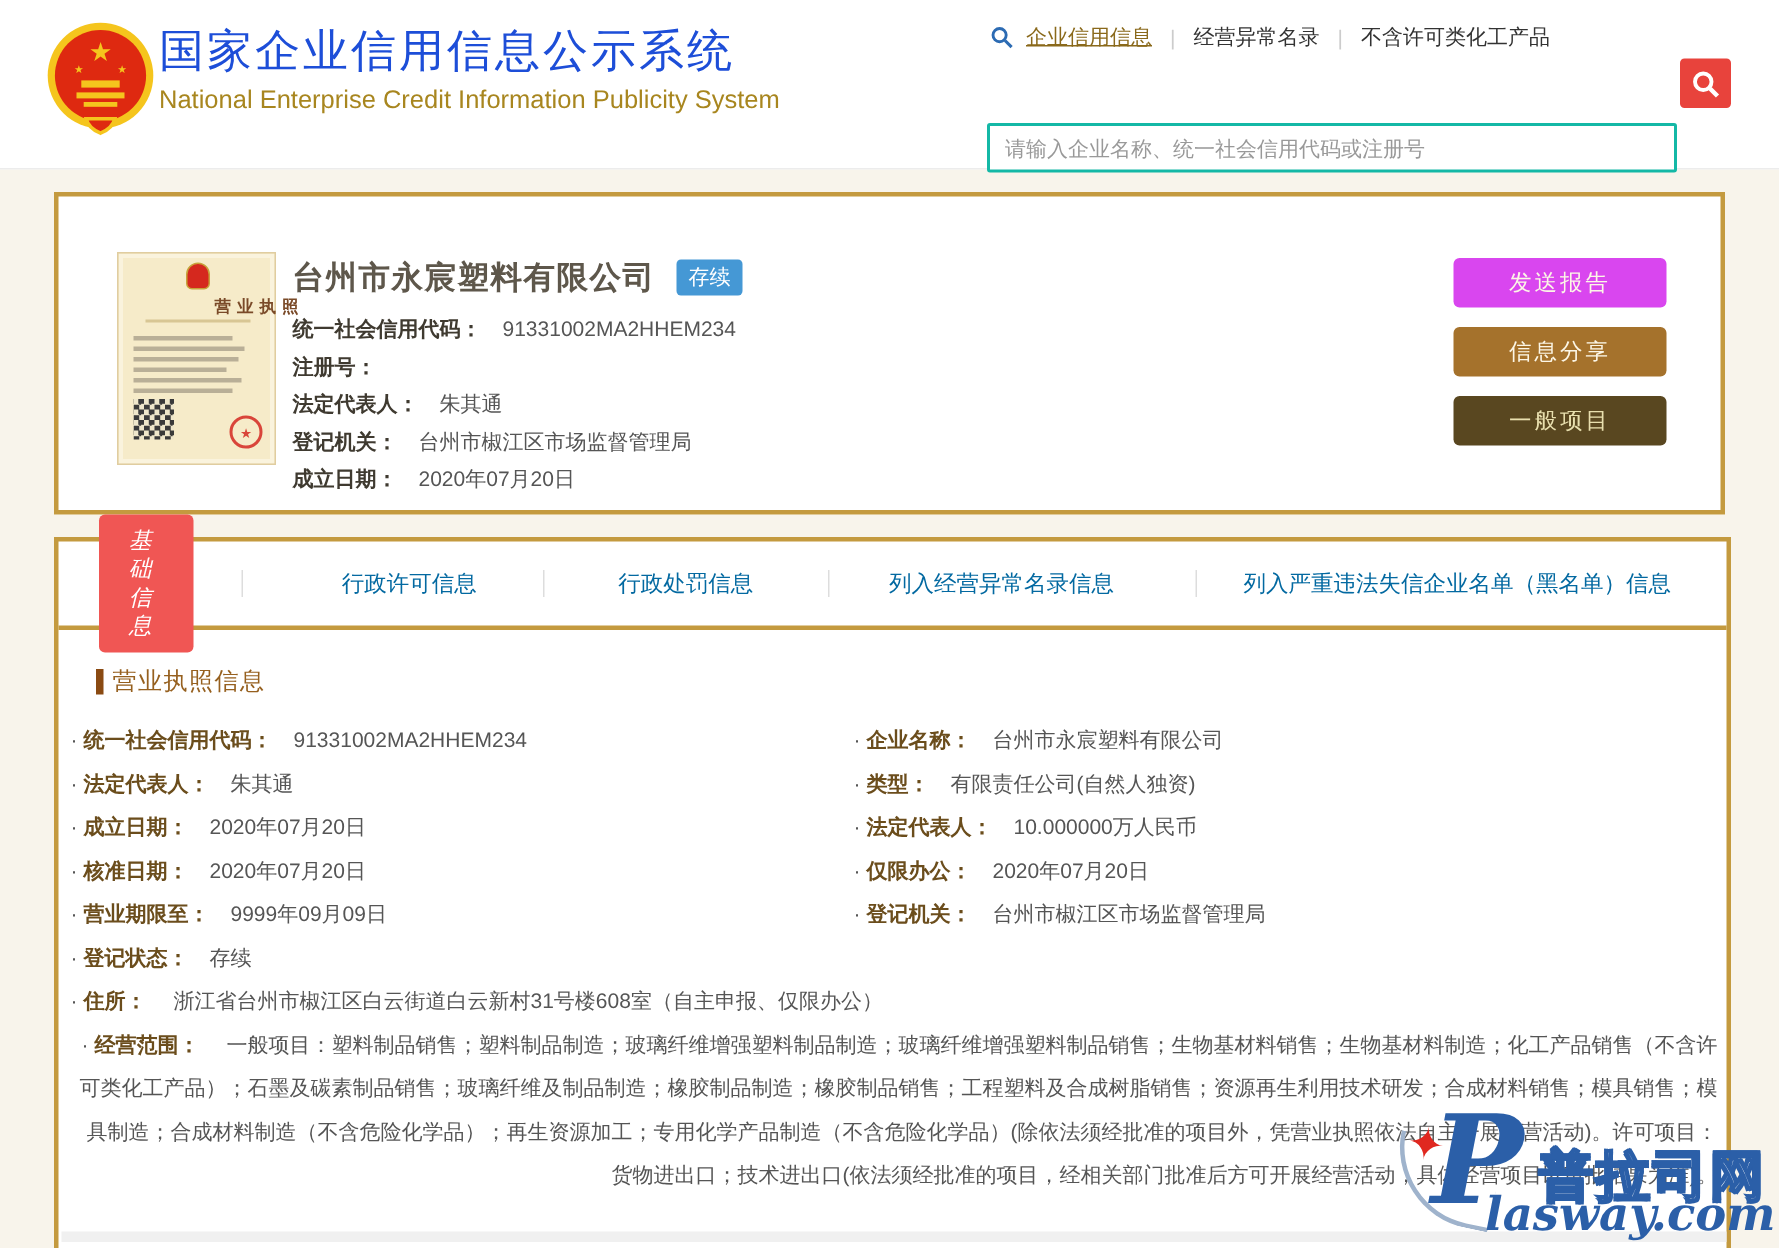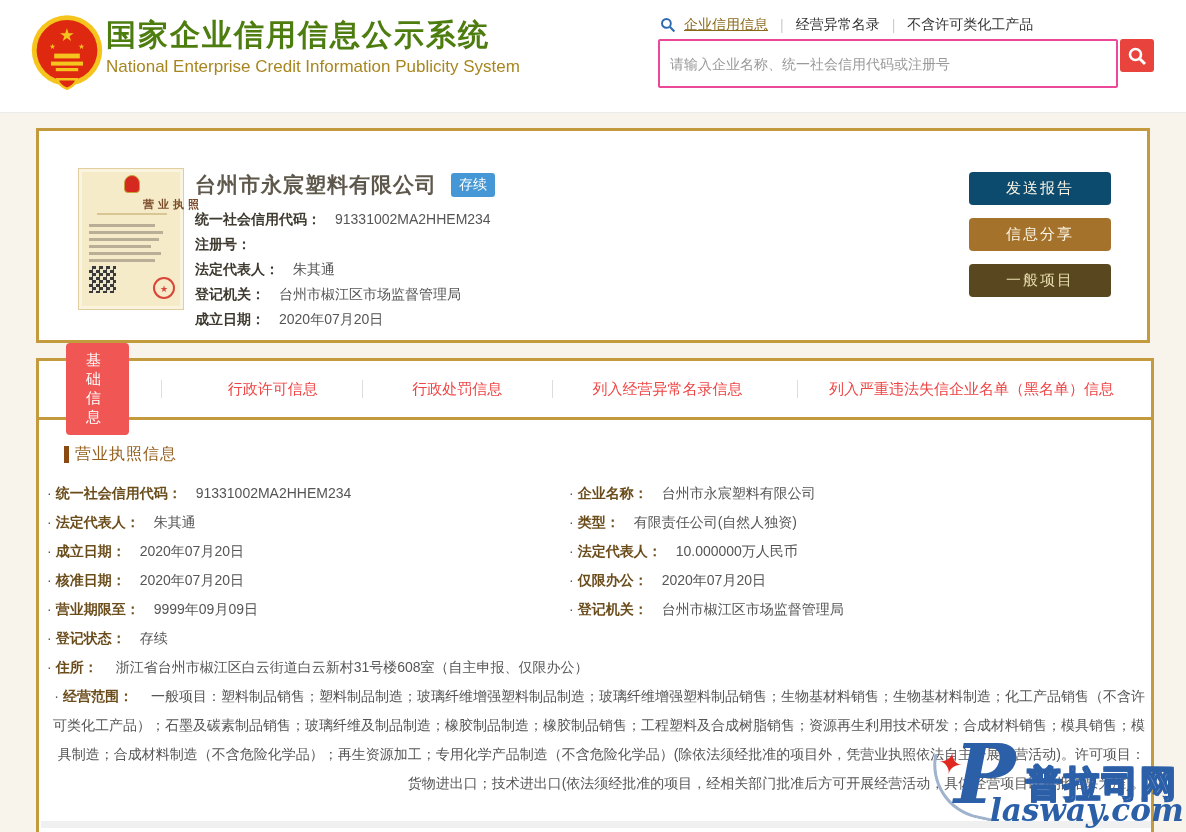--- a/index.html
+++ b/index.html
@@ -7,32 +7,33 @@
   body {
     position:relative; overflow:hidden;
     background:#f8f4eb;
     font-family:"Liberation Sans","DejaVu Sans",sans-serif;
     color:#333;
   }
   
   .header { position:absolute; top:0; left:0; width:1186px; height:113px; background:#fff; border-bottom:1px solid #ececec; }
   .emblem { position:absolute; left:27px; top:12px; width:80px; height:88px; }
   .brand { position:absolute; left:106px; top:15px; }
-  .brand-title { font-size:30px; font-weight:bold; color:#4d7c0f; letter-spacing:2px; line-height:40px; }
+  .brand-title { font-size:30px; font-weight:normal; color:#1d4ed8; letter-spacing:2px; line-height:40px; }
   .brand-sub { font-size:17px; color:#a8861f; margin-top:2px; }
   .topnav { position:absolute; left:660px; top:16px; display:flex; align-items:center; font-size:14px; }
   .topnav .sep { color:#ccc; margin:0 12px; }
   .topnav a { text-decoration:none; color:#333; cursor:pointer; }
   .topnav a.active { color:#8a691b; text-decoration:underline; }
   .mag-blue { margin-right:8px; display:inline-block; }
   .searchrow { position:absolute; left:658px; top:39px; display:flex; }
   .searchrow input {
-    width:460px; height:49px; border:2px solid #ec4899; border-radius:2px;
+    width:460px; height:33px; border:2px solid #14b8a6; border-radius:2px;
     font-size:14px; padding:0 10px; color:#333; outline:none;
     font-family:"Liberation Sans","DejaVu Sans",sans-serif;
+    margin-top:43px;
   }
   .searchrow input::placeholder { color:#999; }
   .search-btn { width:34px; height:33px; margin-left:2px; background:#e8433c; border:none; border-radius:3px;
     display:flex; align-items:center; justify-content:center; cursor:pointer; }
   
   .card1 { position:absolute; left:36px; top:128px; width:1114px; height:215px; background:#fff; border:3px solid #c49a3f; }
   .license { position:absolute; left:39px; top:37px; width:106px; height:142px; background:#f6ebc9; border:1px solid #e0cda0;
     box-shadow:0 0 0 3px #faf3dd inset; }
   .lic-emblem { position:absolute; left:45px; top:6px; width:16px; height:18px; background:#d5281e;
     border-radius:8px 8px 4px 4px; border:1px solid #c7a23a; }
@@ -47,28 +48,28 @@
   .cname-row { position:absolute; left:156px; top:40px; display:flex; align-items:center; }
   .cname { font-size:21px; font-weight:bold; color:#5e574b; letter-spacing:1px; }
   .badge { margin-left:14px; background:#4598d5; color:#fff; font-size:14px; padding:3px 8px; border-radius:3px; }
   .c1fields { position:absolute; left:156px; top:76px; font-size:14px; }
   .c1row { height:25px; line-height:25px; }
   .c1row .lb { font-weight:bold; color:#3f3a30; }
   .c1row .val { color:#555; padding-left:14px; }
   .btncol { position:absolute; right:36px; top:41px; display:flex; flex-direction:column; gap:13px; }
   .abtn { width:142px; height:33px; border:none; border-radius:4px; color:#fcf6e6; font-size:15px; cursor:pointer;
     font-family:"Liberation Sans","DejaVu Sans",sans-serif; letter-spacing:2px; }
-  .abtn.b1 { background:#0c4a6e; }
+  .abtn.b1 { background:#d946ef; }
   .abtn.b2 { background:#a5722c; }
   .abtn.b3 { background:#594720; color:#e8dfae; }
   
   .card2 { position:absolute; left:36px; top:358px; width:1118px; height:500px; background:#fff; border:3px solid #c49a3f; }
   .tabbar { height:59px; border-bottom:3px solid #c49a3f; display:flex; align-items:center; padding:0 27px; font-size:15px; }
-  .tab-active { background:#f05654; color:#fff; padding:8px 20px; border-radius:4px; cursor:pointer; }
-  .tab { color:#ef4444; cursor:pointer; white-space:nowrap; }
+  .tab-active { background:#f05654; color:#fff; padding:8px 20px; border-radius:4px; cursor:pointer;font-style:italic; }
+  .tab { color:#0369a1; cursor:pointer; white-space:nowrap; }
   .tabsep { width:1px; height:18px; background:#ddd; }
   .tabbar .sp1 { margin:0 30px 0 32px; } .tab2 { padding:0 36px; }
   .tabbar .sp2 { margin:0 8px; } .tab3 { padding:0 42px; }
   .tabbar .sp3 { margin:0 8px; } .tab4 { padding:0 32px; }
   .tabbar .sp4 { margin:0 22px; } .tab5 { padding:0 10px; }
   .content { padding:24px 10px 0 8px; position:relative; }
   .sec-title { display:flex; align-items:center; margin-left:17px; margin-bottom:14px; }
   .sec-bar { width:5px; height:17px; background:#8a4a12; margin-right:6px; }
   .sec-text { font-size:16px; color:#96601f; letter-spacing:1px; }
   .rows { display:grid; grid-template-columns:522px 1fr; font-size:14px; }

